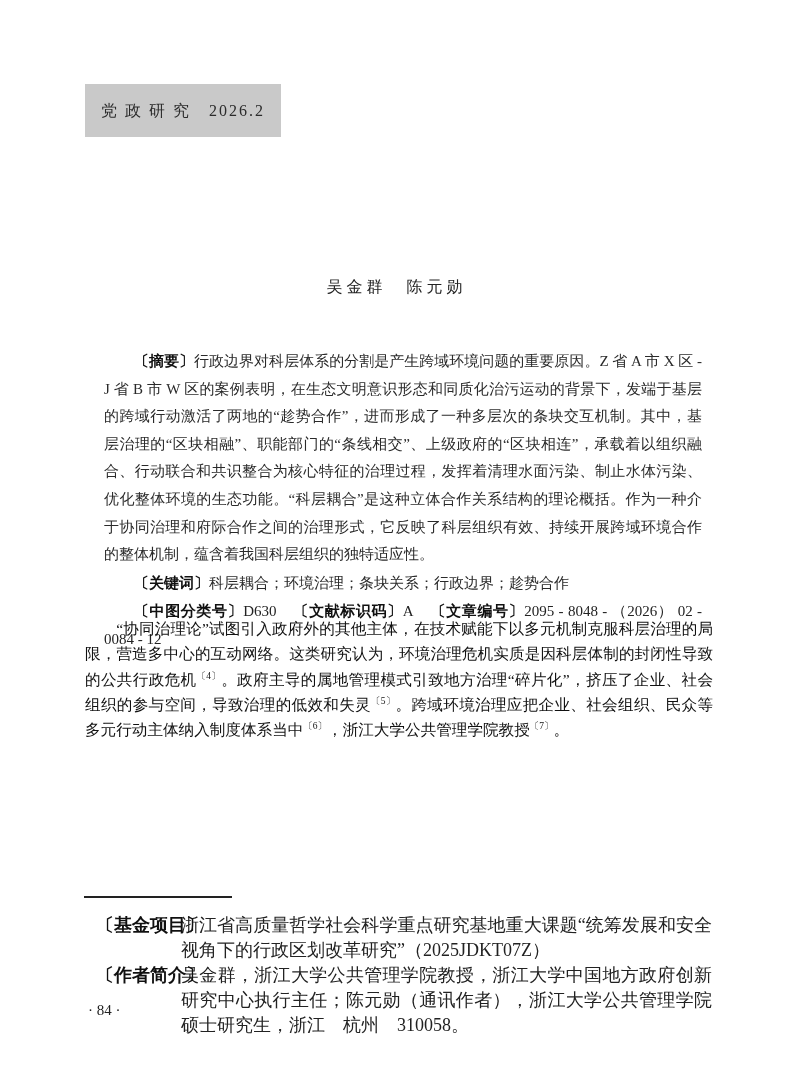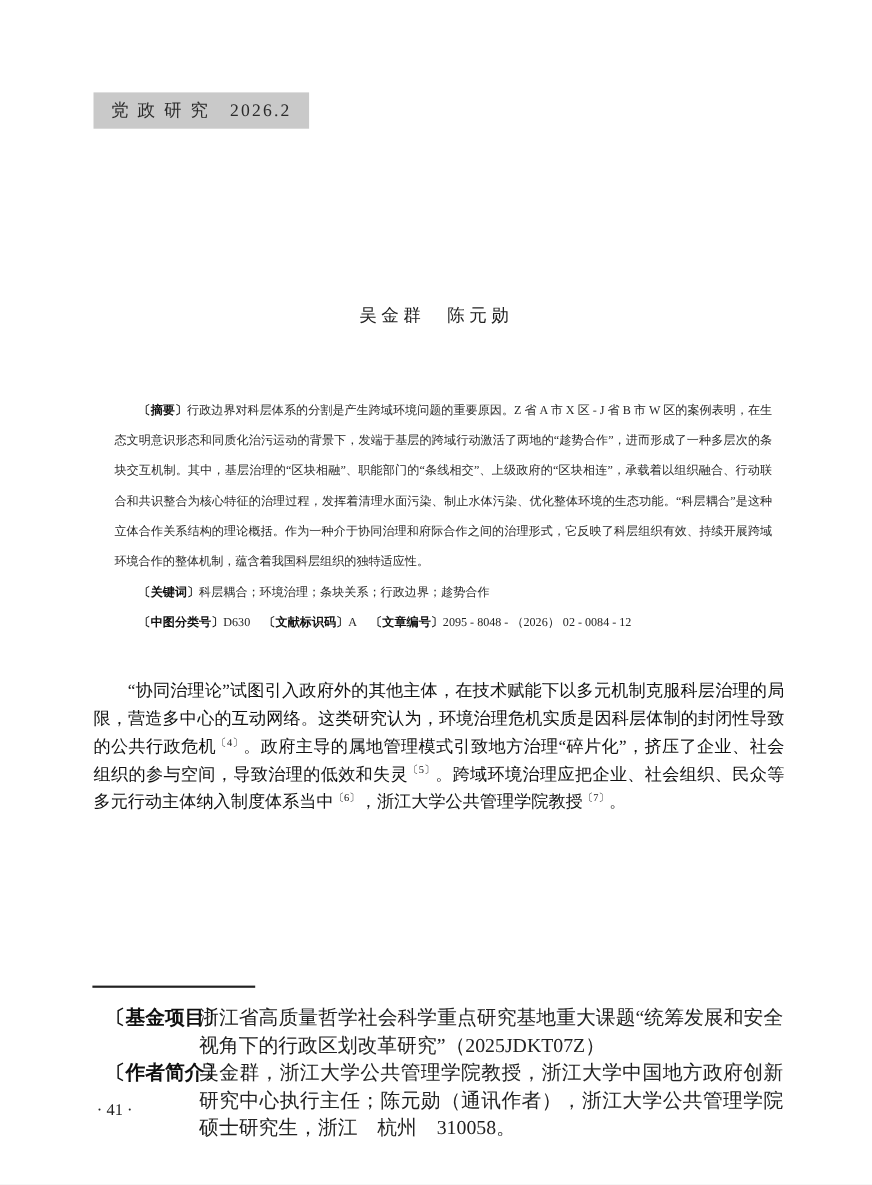--- a/index.html
+++ b/index.html
@@ -4,35 +4,35 @@
 <style>
   html,body { margin:0; padding:0; background:#e8e8e8; }
   .page {
     position:relative; width:793px; height:1077px; margin:0 auto;
     background:#ffffff; overflow:hidden;
     font-family:"Liberation Serif", serif; color:#1a1a1a;
   }
   .journal-badge {
     position:absolute; left:85px; top:84px; height:33px;
     background:#c9c9c9; color:#2b2b2b;
-    font-size:16px; line-height:33px; padding:0 16px; letter-spacing:2px;
+    font-size:16px; line-height:33px; padding:10px 16px; letter-spacing:2px;
     white-space:pre;
   }
   .title {
     position:absolute; left:0; top:197px; width:100%; text-align:center;
     font-family:"Liberation Sans", sans-serif; font-weight:700;
     font-size:28px; letter-spacing:2px; color:#0f0f0f;
   }
   .authors {
     position:absolute; left:0; top:277px; width:100%; text-align:center;
     font-size:16px; letter-spacing:4px; color:#222222; white-space:pre;
   }
   .front-matter {
-    position:absolute; left:104px; top:360px; width:598px;
-    font-size:11px; line-height:27.6px; text-align:justify; color:#2a2a2a;
+    position:absolute; left:104px; top:347px; width:598px;
+    font-size:15px; line-height:27.6px; text-align:justify; color:#2a2a2a;
   }
   .front-matter p { margin:0; text-indent:2em; }
   .label-bold {
     font-family:"Liberation Sans", sans-serif; font-weight:700; color:#101010;
   }
   .meta-line .label-bold.gap { margin-left:1.1em; }
   .meta-val { color:#222222; }
   .body-text {
     position:absolute; left:85px; top:616px; width:628px;
     font-size:15.6px; line-height:25.3px; text-align:justify; color:#111111;
@@ -85,15 +85,15 @@
 
   <div class="footnotes">
     <div class="fn-entry">
       <span class="fn-label">〔基金项目〕</span><span>浙江省高质量哲学社会科学重点研究基地重大课题“统筹发展和安全视角下的行政区划改革研究”（2025JDKT07Z）</span>
     </div>
     <div class="fn-entry">
       <span class="fn-label">〔作者简介〕</span><span>吴金群，浙江大学公共管理学院教授，浙江大学中国地方政府创新研究中心执行主任；陈元勋（通讯作者），浙江大学公共管理学院硕士研究生，浙江　杭州　310058。</span>
     </div>
   </div>
 
-  <div class="page-number">· 41 ·</div>
+  <div class="page-number">· 84 ·</div>
 
 </div>
 
 </body></html>

